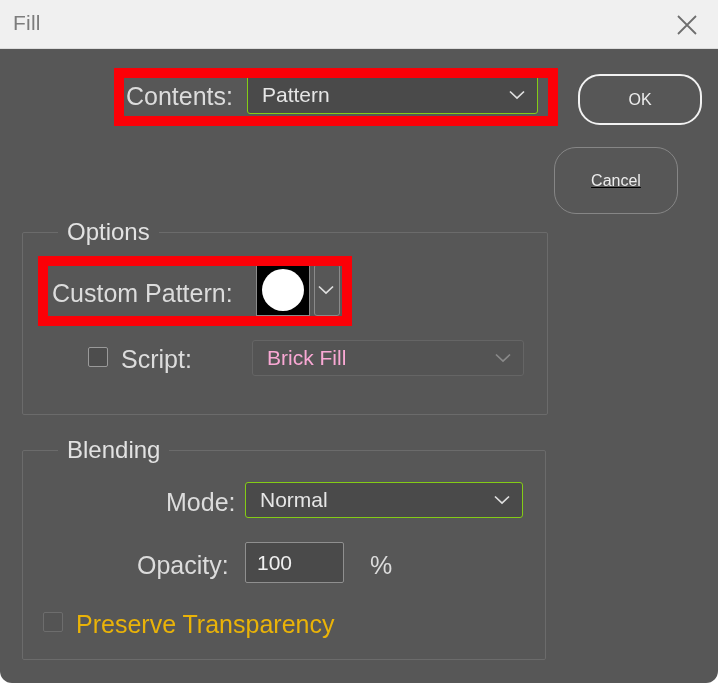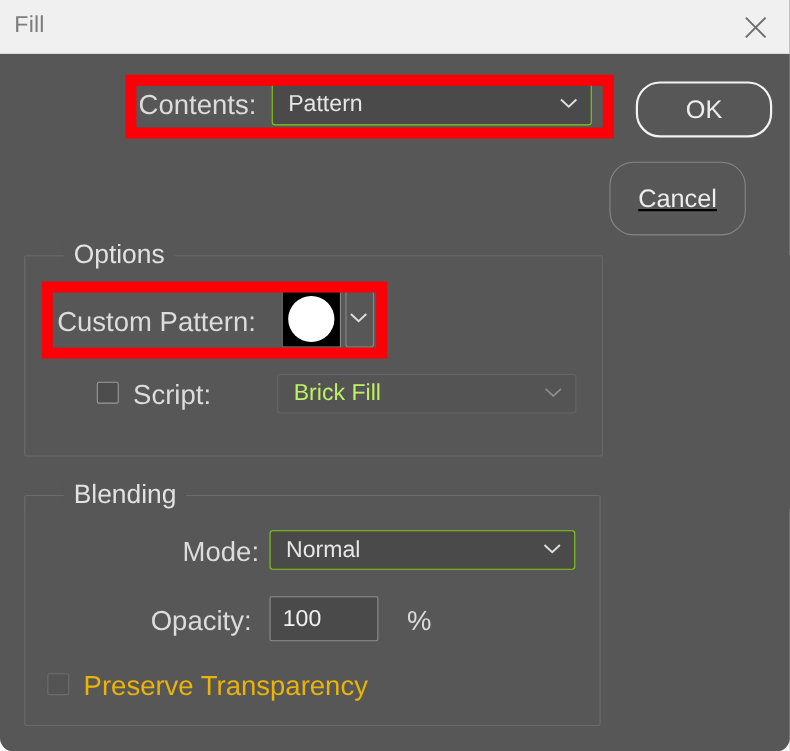--- a/index.html
+++ b/index.html
@@ -71,39 +71,39 @@
   .combo .ctext {
     position: absolute;
     left: 14px;
     top: 50%;
     transform: translateY(-50%);
     font-size: 21px;
     color: #e6e6e6;
     white-space: nowrap;
   }
   .combo.disabled { background: #545454; border-color: #656565; }
-  .combo.disabled .ctext { color: #bef264; }
+  .combo.disabled .ctext { color: #f9a8d4; }
   .chev {
     position: absolute;
     right: 12px;
     top: 50%;
     transform: translateY(-50%);
   }
 
   
   .pill {
     position: absolute;
     border-radius: 22px;
     box-sizing: border-box;
     background: transparent;
     display: flex;
     align-items: center;
     justify-content: center;
   }
-  .pill span { font-size: 23px; color: #ededed; }
+  .pill span { font-size: 16px; color: #ededed; }
   #btn-ok     { border: 2px solid #f2f2f2; }
   #btn-cancel { border: 1px solid #868686; }
 
   
   .group {
     position: absolute;
     border: 1px solid #6b6b6b;
     border-radius: 2px;
     box-sizing: border-box;
   }

